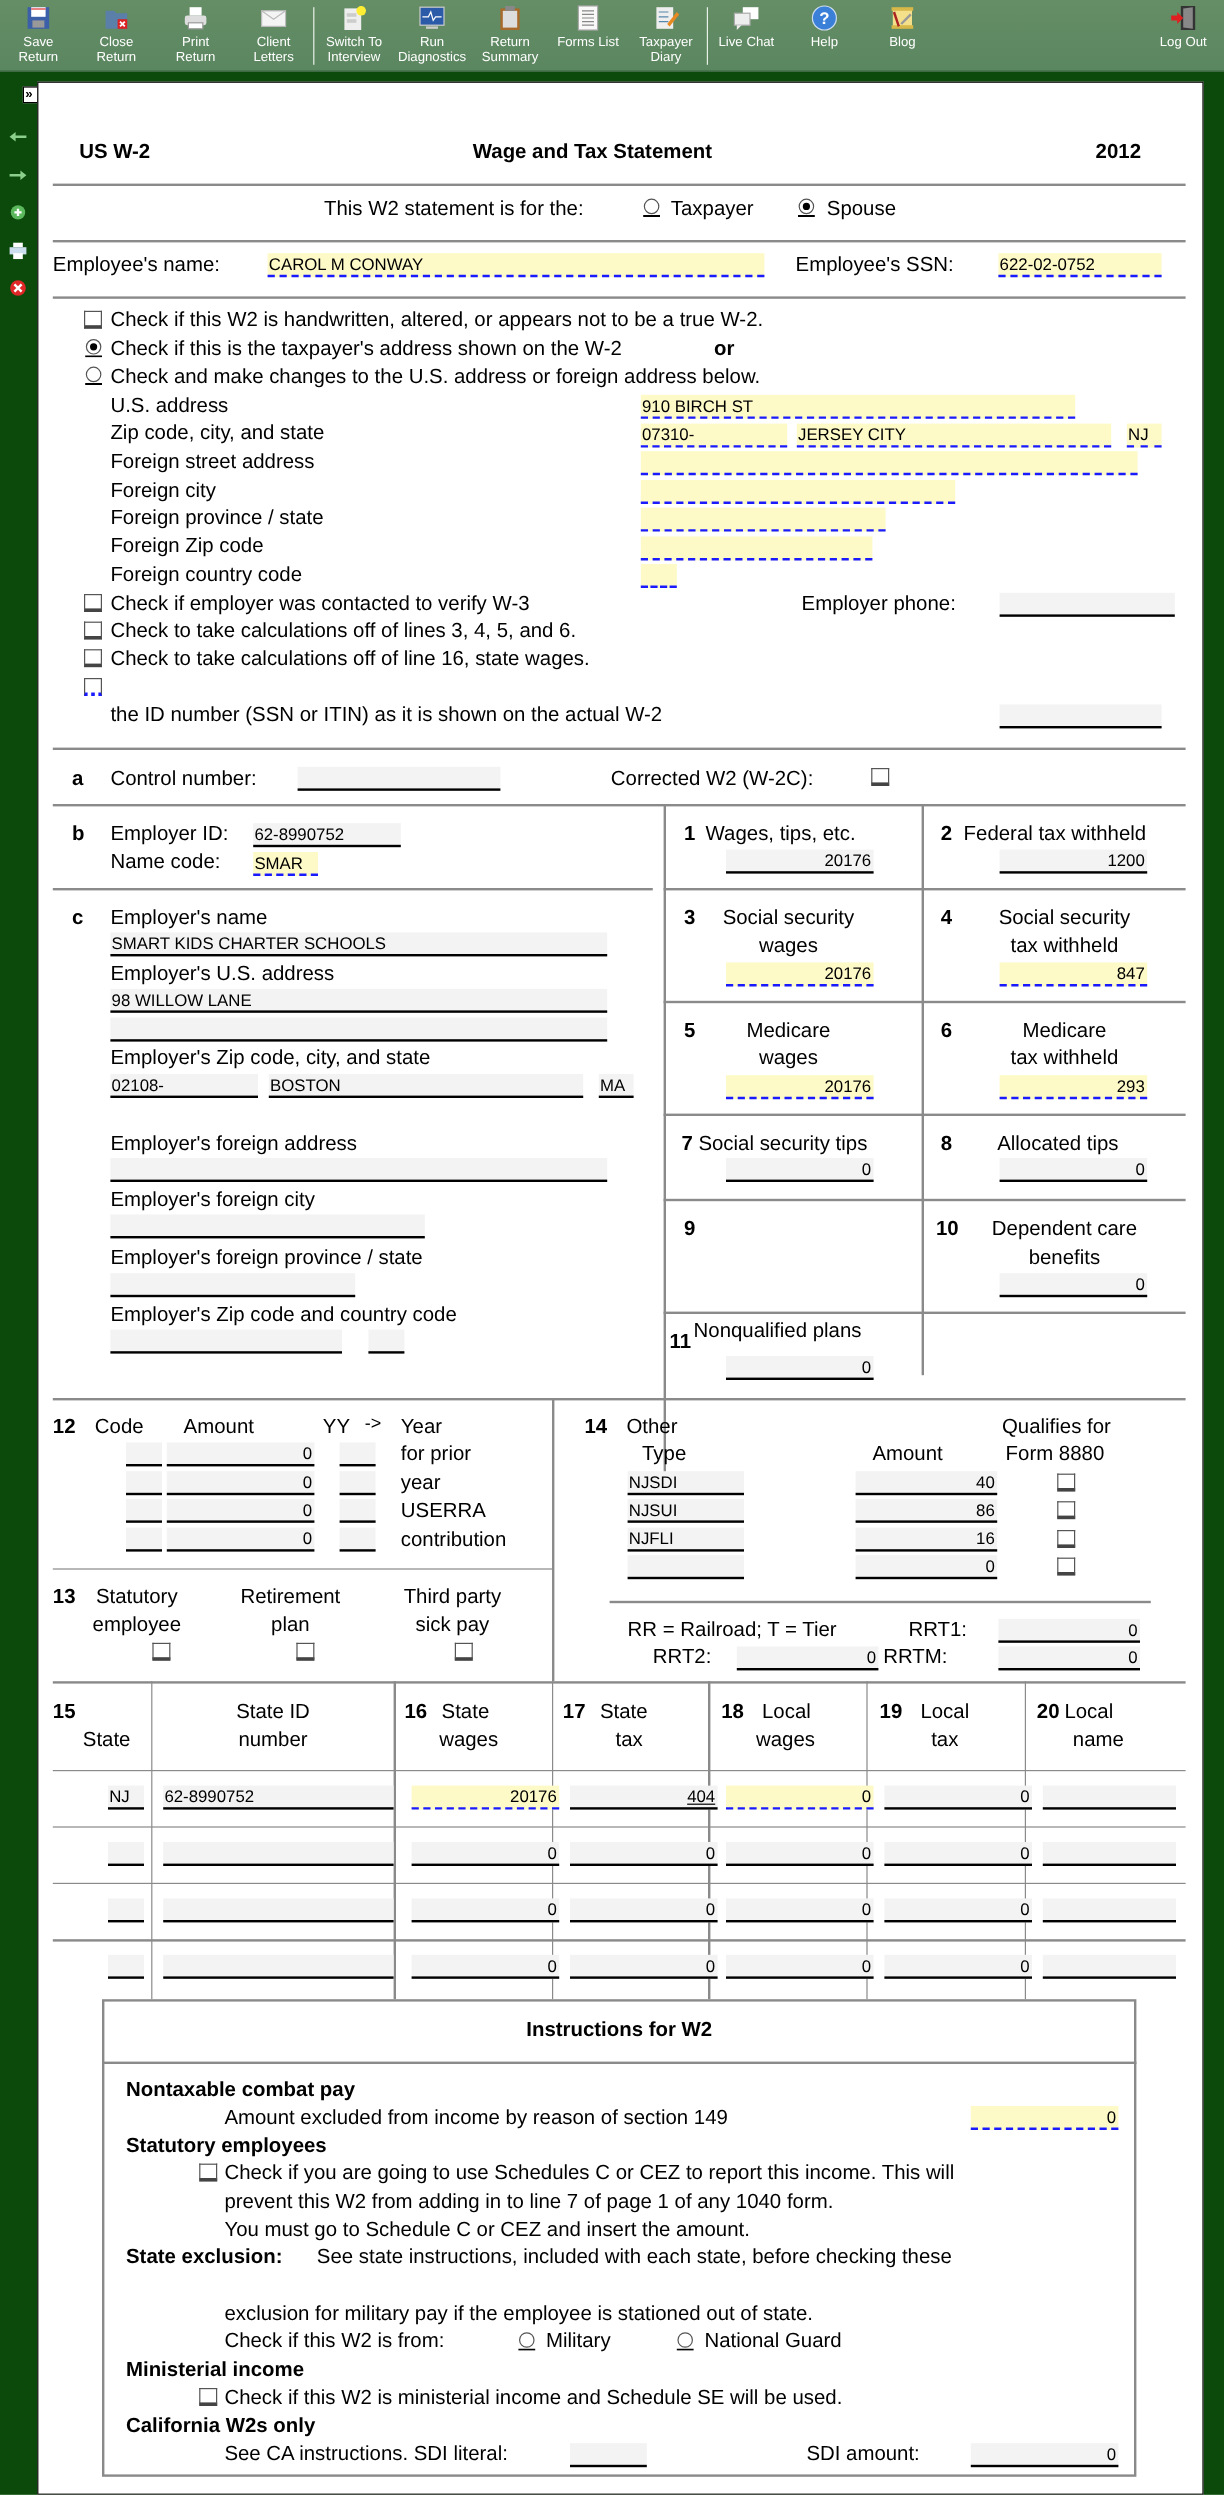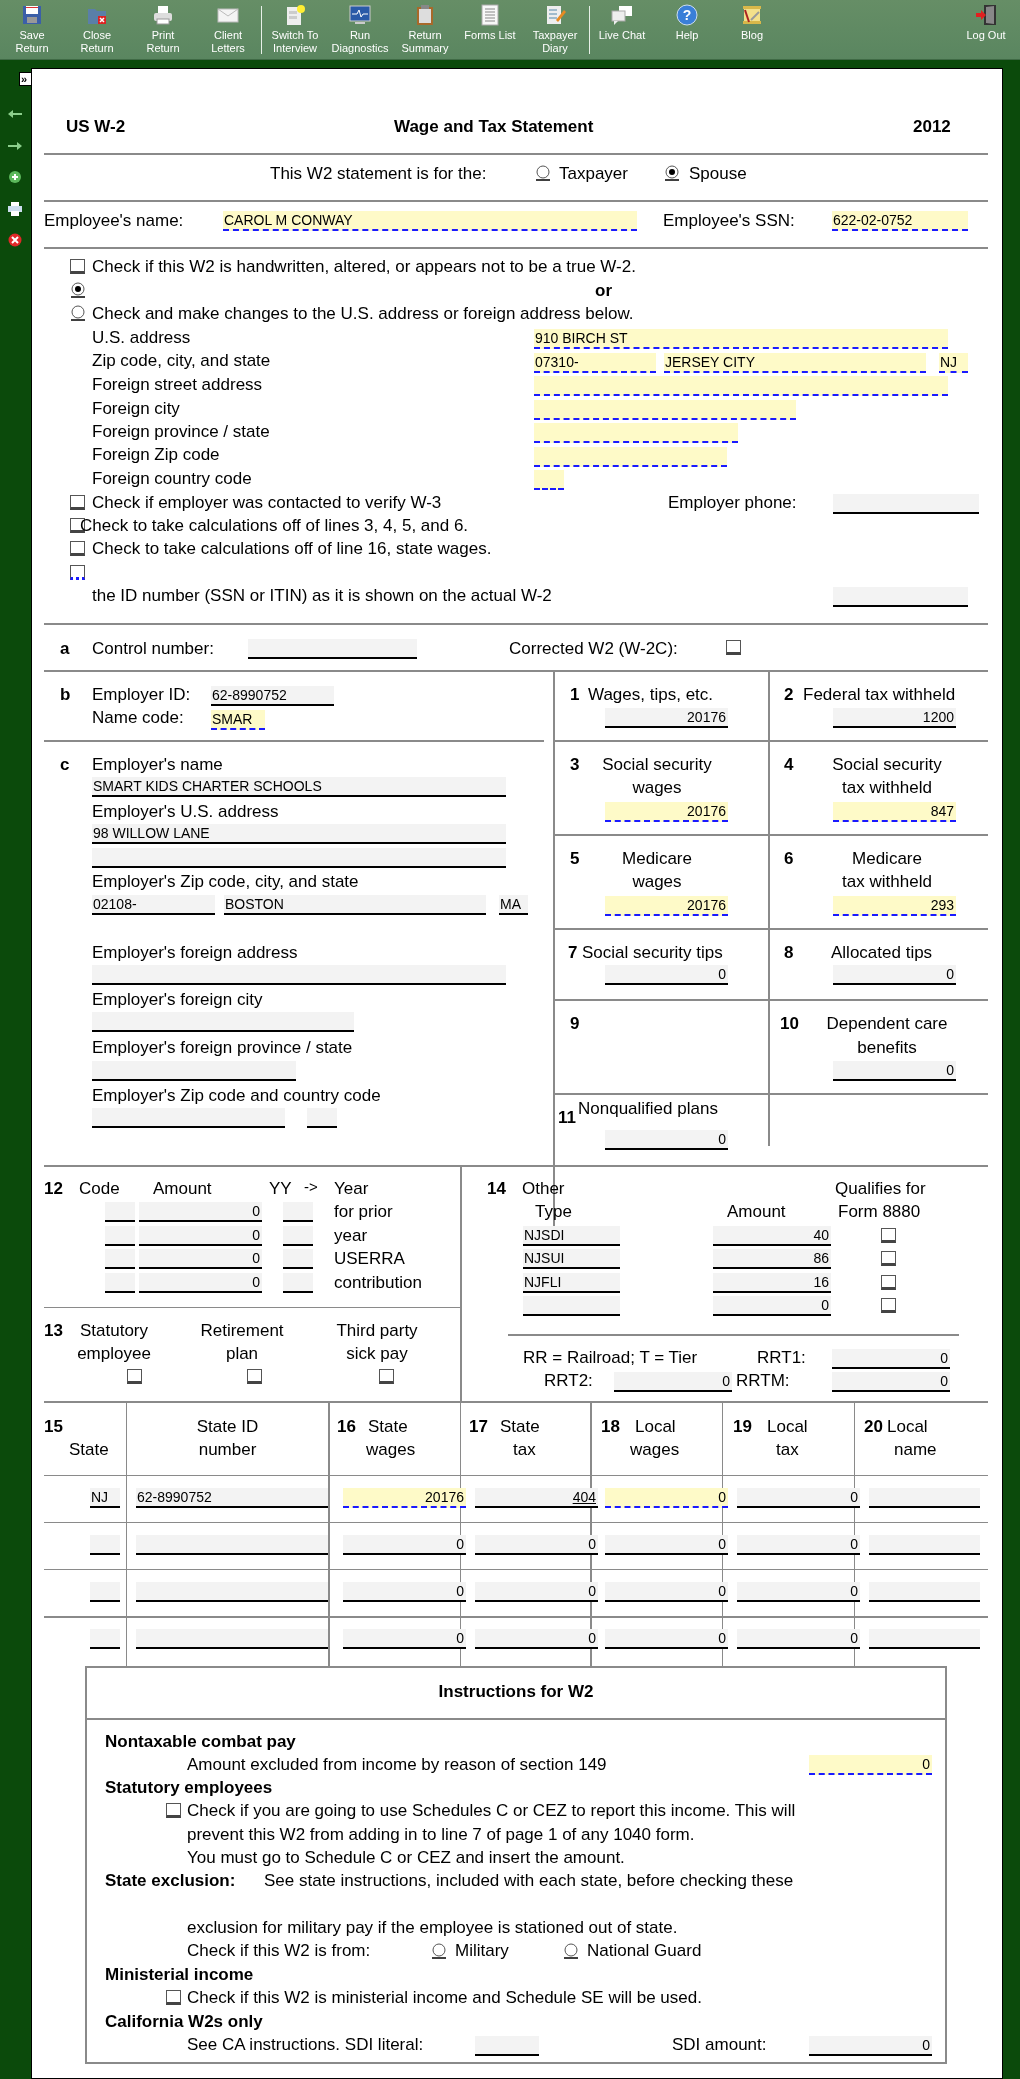--- a/index.html
+++ b/index.html
@@ -235,50 +235,51 @@
   <div class="fy" style="left:800px;top:142px;width:136px;">622-02-0752</div>
   <div class="hr" style="left:12px;top:178px;width:944px;"></div>
 
   <div class="cb" style="left:38px;top:190px"></div>
   <div class="t" style="left:60px;top:188px;">Check if this W2 is handwritten,  altered,  or appears not to be a true W-2.</div>
   <svg class="rb" style="left:38px;top:213px" viewBox="0 0 16 16">
       <circle cx="8" cy="7" r="6" fill="#fff" stroke="#555"></circle>
       <circle cx="8" cy="7" r="3" fill="#000"></circle>
       <path d="M1 15h14" stroke="#000" stroke-width="1.5"></path>
     </svg>
+  <div class="t" style="left:60px;top:212px;">Check if this is the taxpayer's address shown on the W-2</div>
   <div class="t b" style="left:563px;top:212px;">or</div>
   <svg class="rb" style="left:38px;top:236px" viewBox="0 0 16 16">
       <circle cx="8" cy="7" r="6" fill="#fff" stroke="#555"></circle>
       <path d="M1 15h14" stroke="#000" stroke-width="1.5"></path>
     </svg>
   <div class="t" style="left:60px;top:235px;">Check and make changes to the U.S.  address or foreign address below.</div>
 
   <div class="t" style="left:60px;top:259px;">U.S.  address</div>
-  <div class="fy" style="left:502px;top:260px;width:414px;">910 BIRCH ST</div>
+  <div class="fy" style="left:502px;top:260px;width:362px;">910 BIRCH ST</div>
   <div class="t" style="left:60px;top:282px;">Zip code,  city,  and state</div>
   <div class="fy" style="left:502px;top:284px;width:122px;">07310-</div>
   <div class="fy" style="left:632px;top:284px;width:262px;">JERSEY CITY</div>
   <div class="fy" style="left:907px;top:284px;width:29px;">NJ</div>
   <div class="t" style="left:60px;top:306px;">Foreign street address</div>
   <div class="fy" style="left:502px;top:307px;width:414px;"></div>
   <div class="t" style="left:60px;top:330px;">Foreign city</div>
   <div class="fy" style="left:502px;top:331px;width:262px;"></div>
   <div class="t" style="left:60px;top:353px;">Foreign province / state</div>
   <div class="fy" style="left:502px;top:354px;width:204px;"></div>
   <div class="t" style="left:60px;top:376px;">Foreign Zip code</div>
   <div class="fy" style="left:502px;top:378px;width:193px;"></div>
   <div class="t" style="left:60px;top:400px;">Foreign country code</div>
   <div class="fy" style="left:502px;top:401px;width:30px;"></div>
 
   <div class="cb" style="left:38px;top:426px"></div>
   <div class="t" style="left:60px;top:424px;">Check if employer was contacted to verify W-3</div>
   <div class="t" style="left:636px;top:424px;">Employer phone:</div>
   <div class="fg" style="left:801px;top:425px;width:146px;"></div>
   <div class="cb" style="left:38px;top:449px"></div>
-  <div class="t" style="left:48px;top:447px;">Check to take calculations off of lines 3,  4,  5,  and  6.</div>
+  <div class="t" style="left:60px;top:447px;">Check to take calculations off of lines 3,  4,  5,  and  6.</div>
   <div class="cb" style="left:38px;top:472px"></div>
   <div class="t" style="left:60px;top:470px;">Check to take calculations off of line 16,  state wages.</div>
   <div class="cb" style="left:38px;top:496px;border-bottom:3px dotted #1a1aff"></div>
   <div class="t" style="left:60px;top:517px;">the ID number  (SSN or ITIN)  as it is shown on the actual W-2</div>
   <div class="fg" style="left:801px;top:518px;width:135px;"></div>
   <div class="hr" style="left:12px;top:554px;width:944px;"></div>
 
   <div class="t b" style="left:28px;top:570px;">a</div>
   <div class="t" style="left:60px;top:570px;">Control number:</div>
   <div class="fg" style="left:216px;top:570px;width:169px;"></div>

